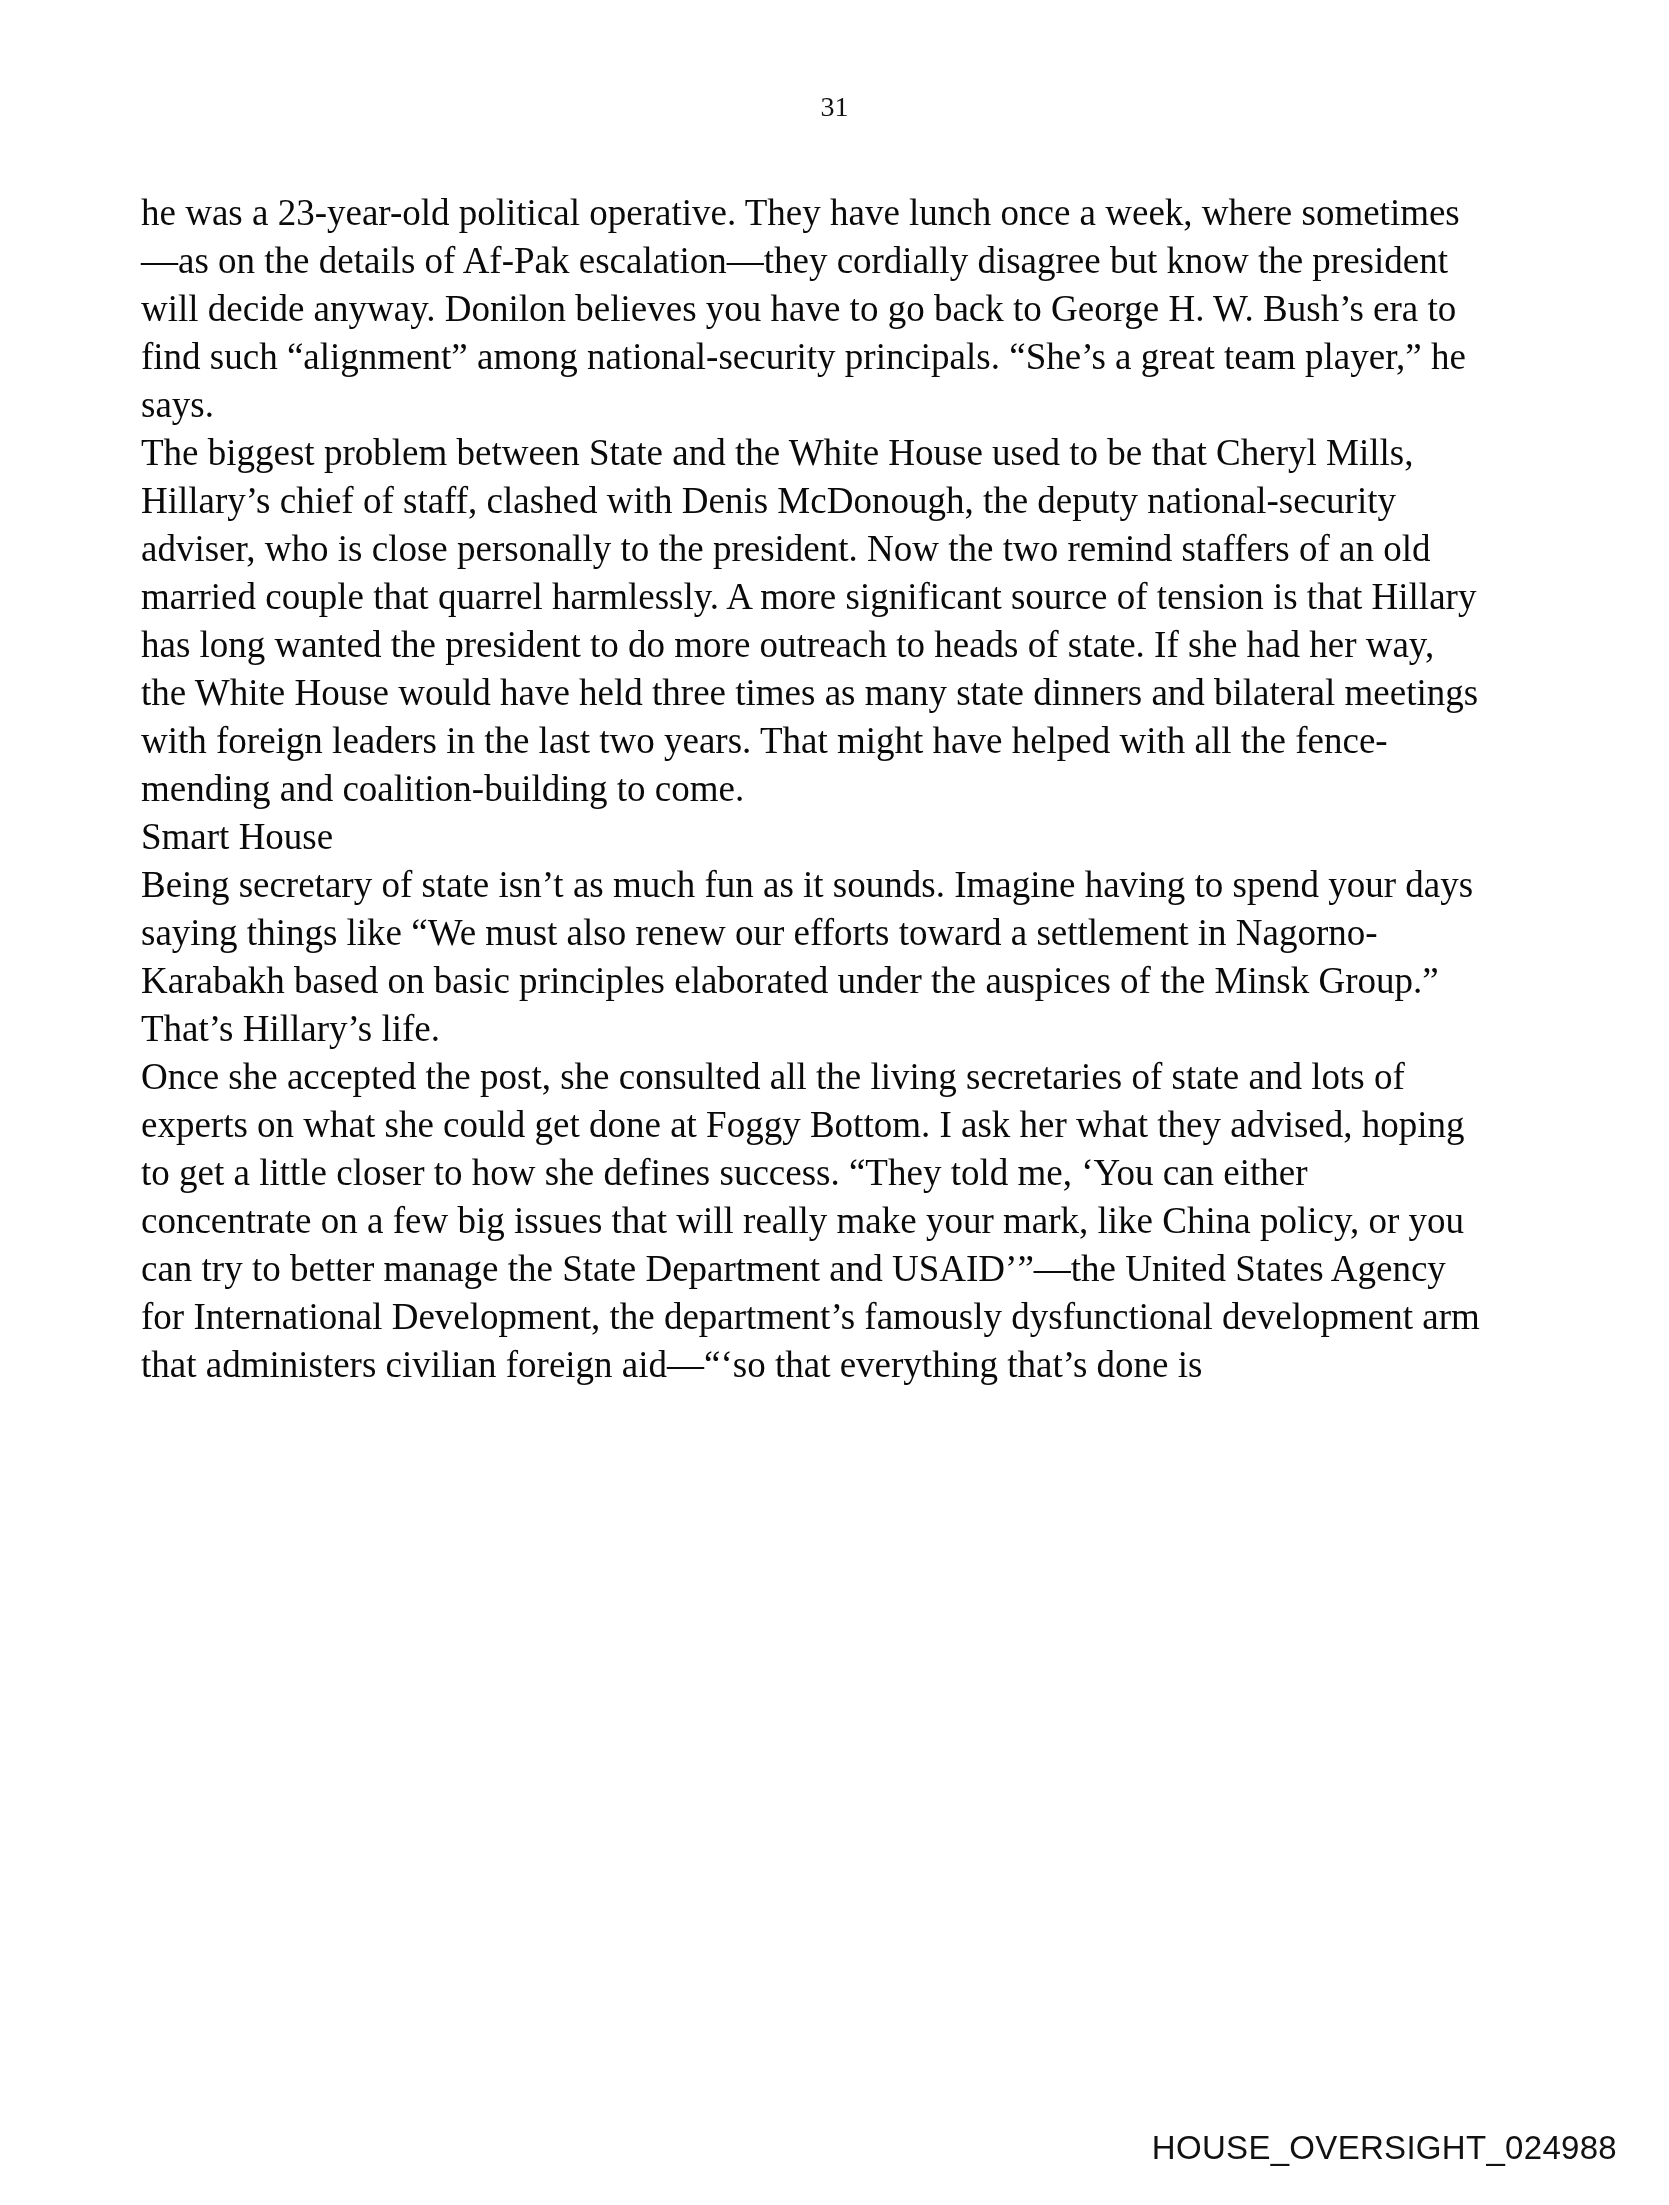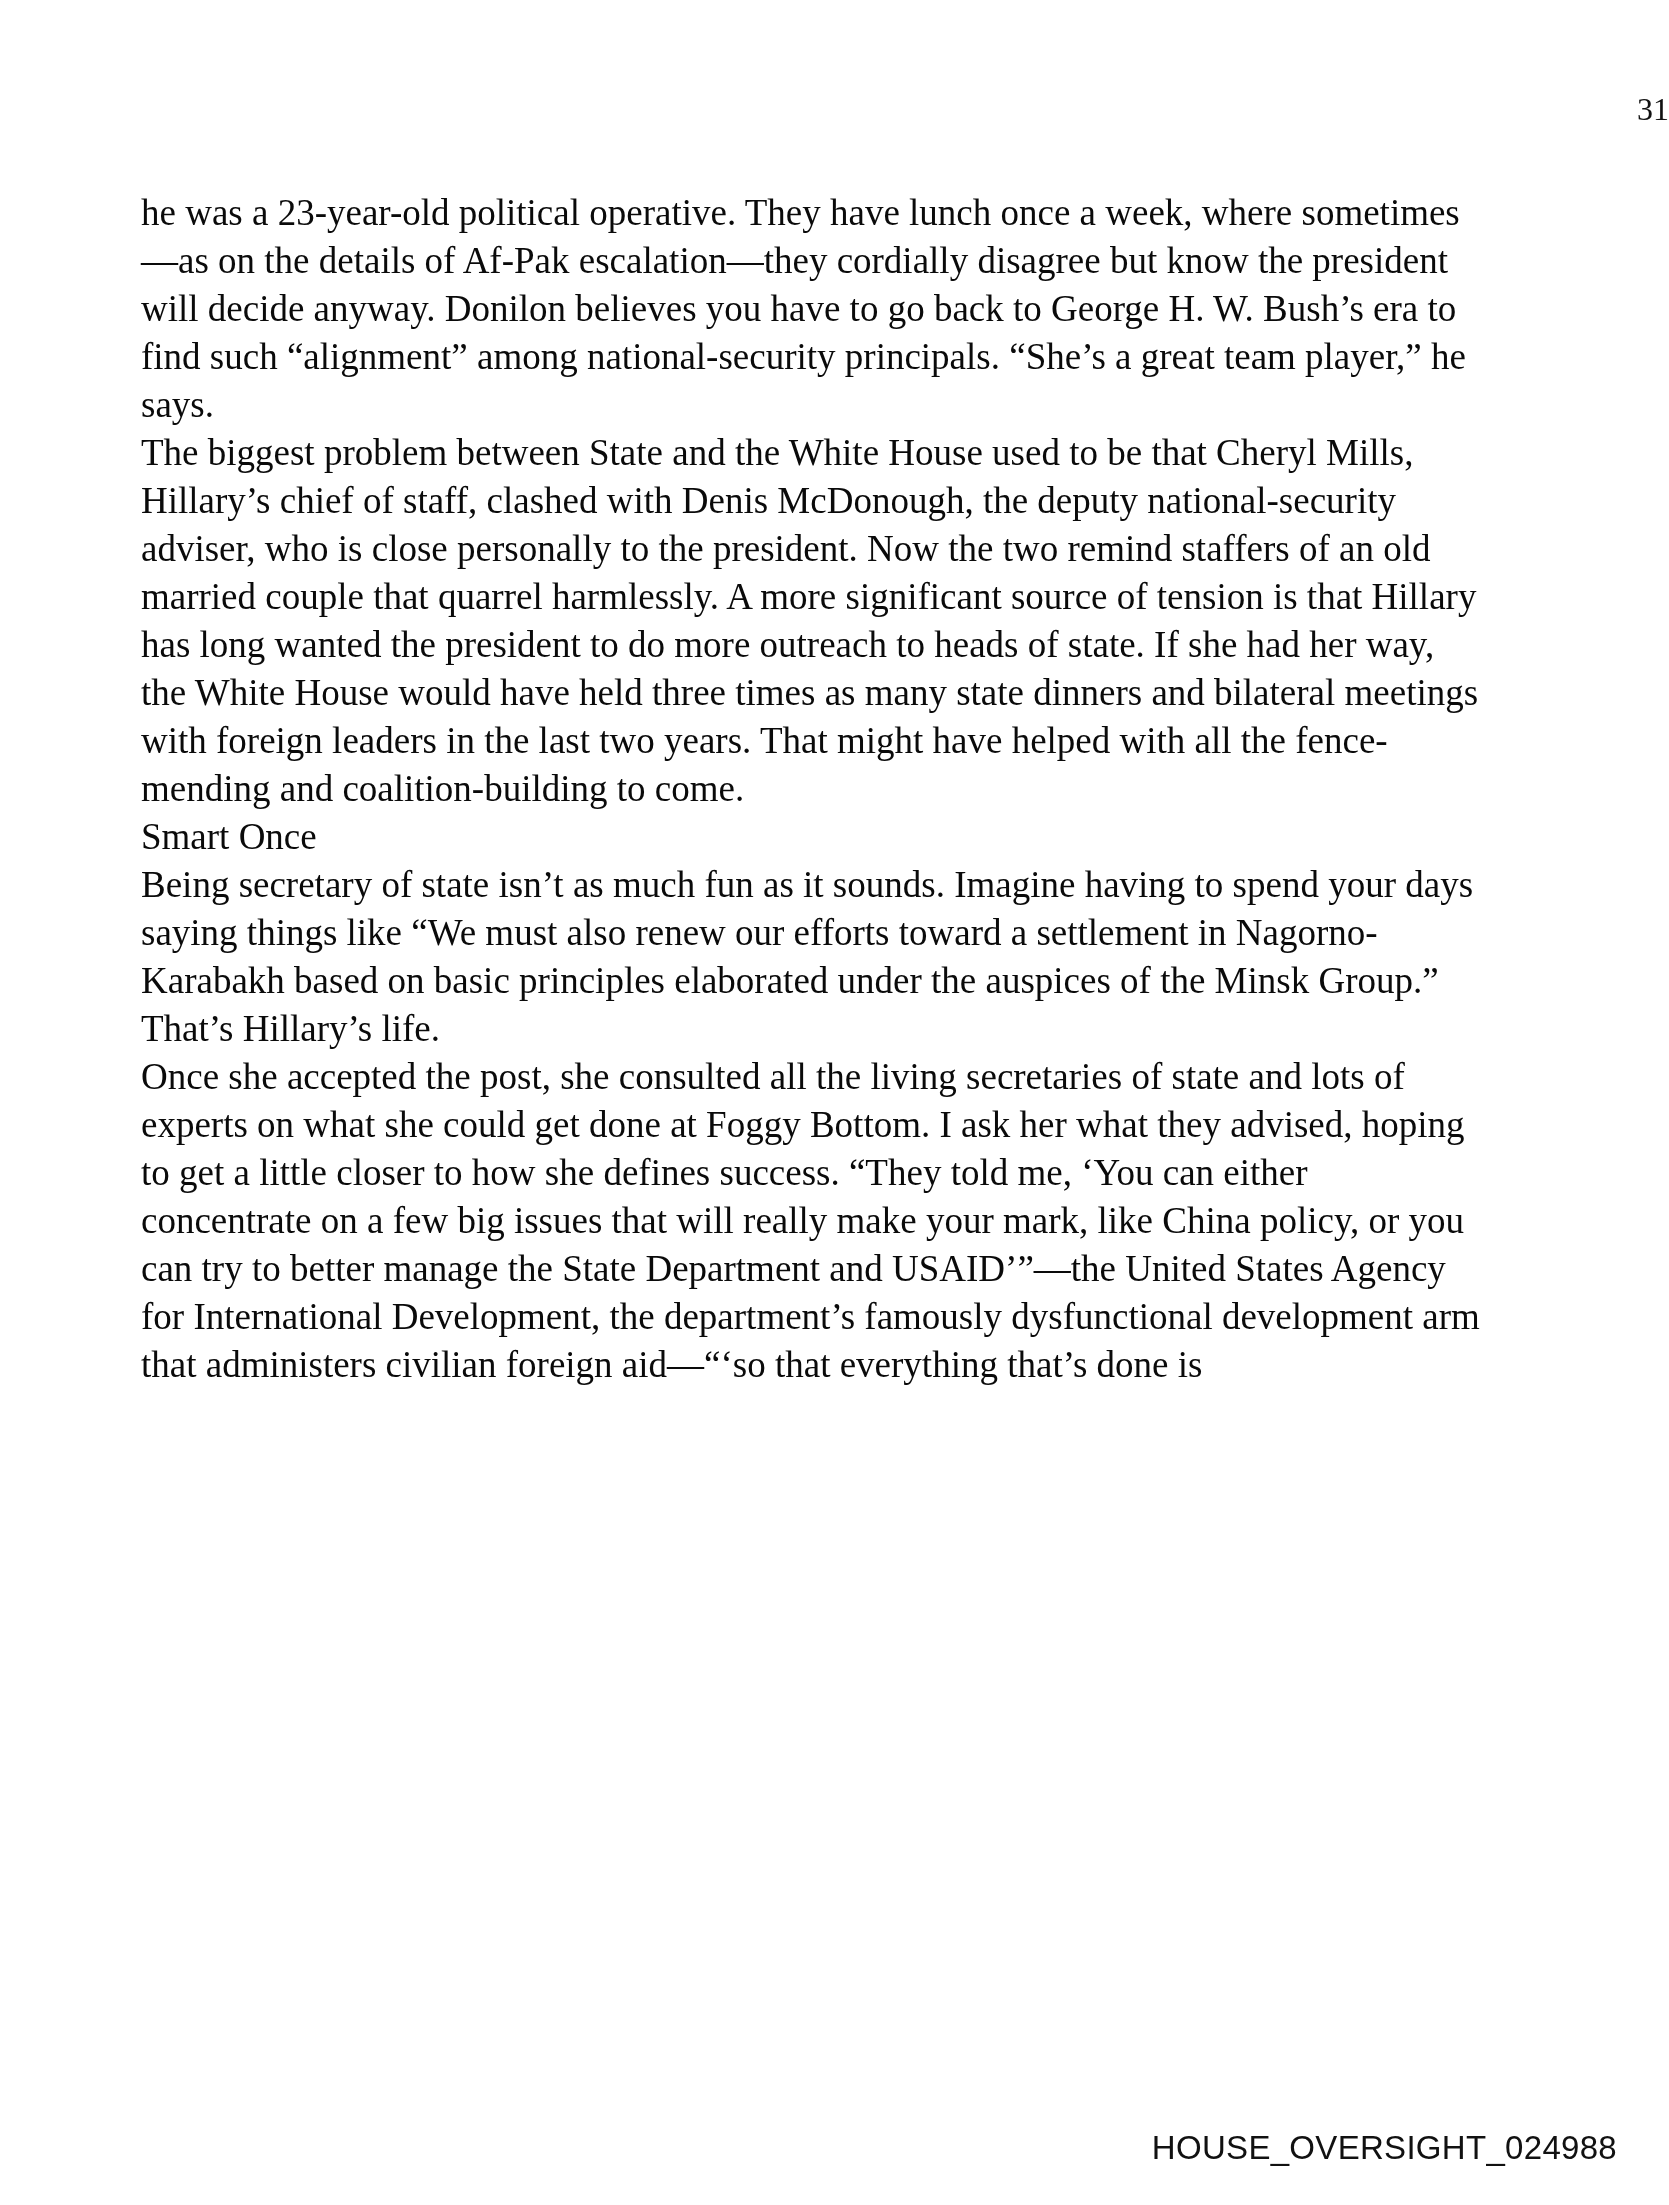--- a/index.html
+++ b/index.html
@@ -15,22 +15,22 @@
     background: #ffffff;
     color: #0a0a0a;
     font-family: "Liberation Serif", serif;
     overflow: hidden;
   }
   .page-number {
     position: absolute;
     top: 90px;
     left: 0;
     width: 100%;
-    text-align: right;
-    font-size: 32px;
+    text-align: center;
+    font-size: 28px;
     line-height: 1.2;
     color: #111111;
   }
   .content {
     position: absolute;
     left: 141px;
     top: 189px;
     width: 1339px;
     font-size: 37px;
     line-height: 48px;
@@ -54,21 +54,21 @@
 </head>
 <body>
 
 <div class="page">
 
   <div class="page-number">31</div>
 
   <div class="content">
       <p>he was a 23-year-old political operative. They have lunch once a week, where sometimes—as on the details of Af-Pak escalation—they cordially disagree but know the president will decide anyway. Donilon believes you have to go back to George H. W. Bush’s era to find such “alignment” among national-security principals. “She’s a great team player,” he says.</p>
       <p>The biggest problem between State and the White House used to be that Cheryl Mills, Hillary’s chief of staff, clashed with Denis McDonough, the deputy national-security adviser, who is close personally to the president. Now the two remind staffers of an old married couple that quarrel harmlessly. A more significant source of tension is that Hillary has long wanted the president to do more outreach to heads of state. If she had her way, the White House would have held three times as many state dinners and bilateral meetings with foreign leaders in the last two years. That might have helped with all the fence-mending and coalition-building to come.</p>
-      <p>Smart Once</p>
+      <p>Smart House</p>
       <p>Being secretary of state isn’t as much fun as it sounds. Imagine having to spend your days saying things like “We must also renew our efforts toward a settlement in Nagorno-Karabakh based on basic principles elaborated under the auspices of the Minsk Group.” That’s Hillary’s life.</p>
       <p>Once she accepted the post, she consulted all the living secretaries of state and lots of experts on what she could get done at Foggy Bottom. I ask her what they advised, hoping to get a little closer to how she defines success. “They told me, ‘You can either concentrate on a few big issues that will really make your mark, like China policy, or you can try to better manage the State Department and USAID’”—the United States Agency for International Development, the department’s famously dysfunctional development arm that administers civilian foreign aid—“‘so that everything that’s done is</p>
     </div>
 
   <div class="bates">HOUSE_OVERSIGHT_024988</div>
 
 </div>
 
 
 </body></html>

